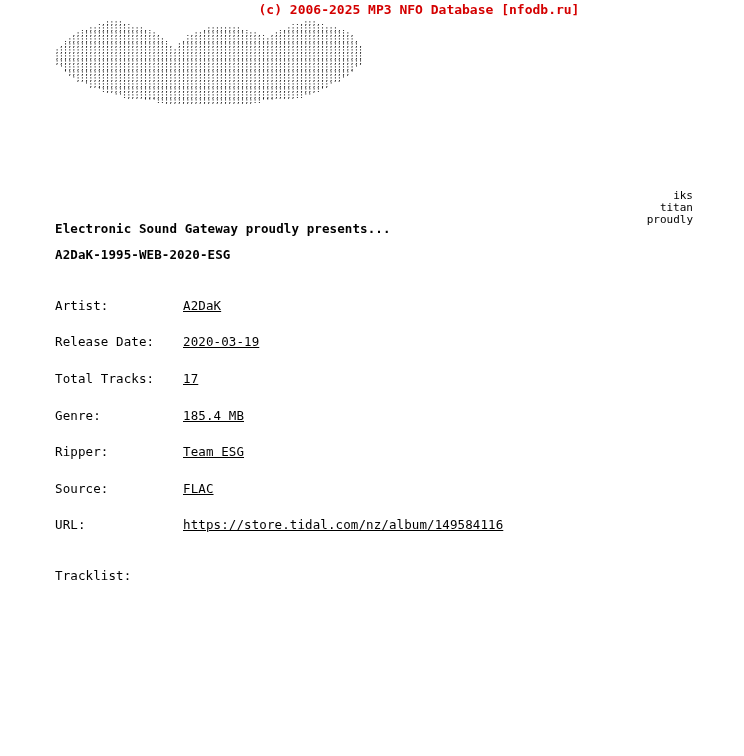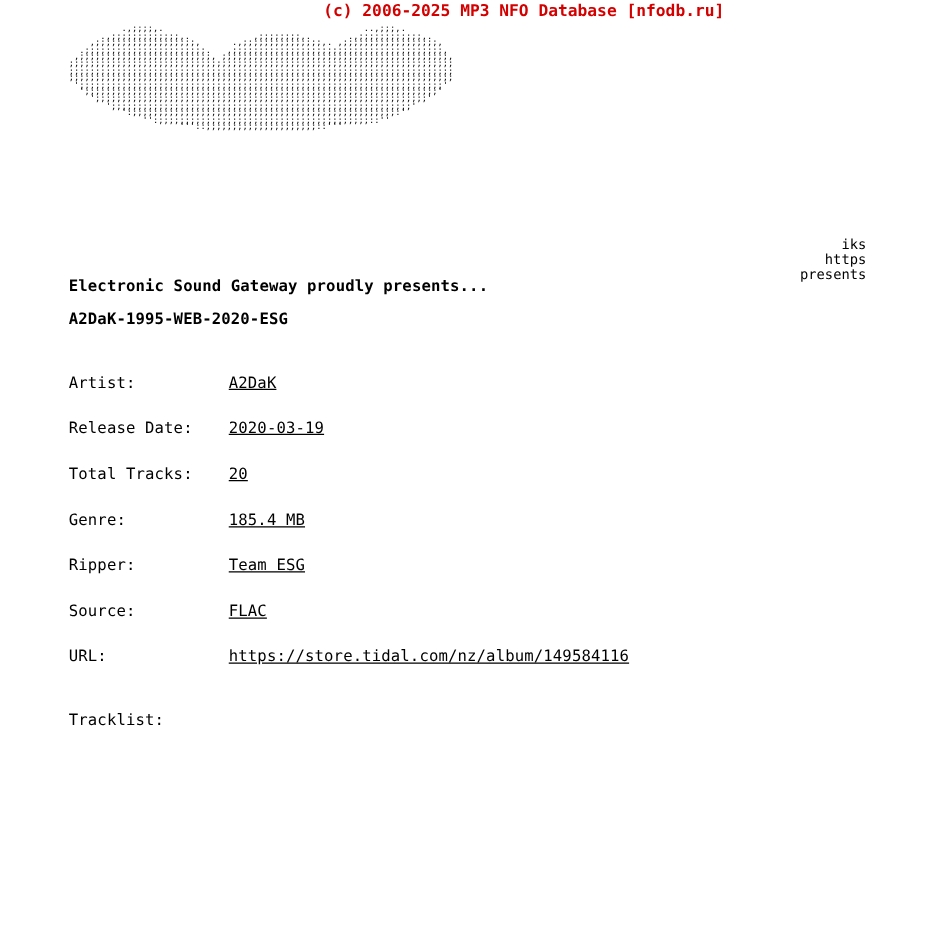--- a/index.html
+++ b/index.html
@@ -97,31 +97,31 @@
 ;;;;;;;;;;;;;;;;;;;;;;;;;;;;;;;;;;;;;;;;;;;;;;;;;;;;;;;;;;;;;;;;;;;;;;;;;
  ';;;;;;;;;;;;;;;;;;;;;;;;;;;;;;;;;;;;;;;;;;;;;;;;;;;;;;;;;;;;;;;;;;;;;'
   ';;;;;;;;;;;;;;;;;;;;;;;;;;;;;;;;;;;;;;;;;;;;;;;;;;;;;;;;;;;;;;;;;;;'
     ';;;;;;;;;;;;;;;;;;;;;;;;;;;;;;;;;;;;;;;;;;;;;;;;;;;;;;;;;;;;;;;'
        ';;;;;;;;;;;;;;;;;;;;;;;;;;;;;;;;;;;;;;;;;;;;;;;;;;;;;;;;;'
           ':;;;;;;;;;;;;;;;;;;;;;;;;;;;;;;;;;;;;;;;;;;;;;;;;;;:'
               '':;;;;;;;;;;;;;;;;;;;;;;;;;;;;;;;;;;;;;;;;::''
                      '''::;;;;;;;;;;;;;;;;;;;;;::'''</div>
 
   <div class="art-credit"><span>iks</span>
-<span>https</span>
-<span>presents</span></div>
+<span>titan</span>
+<span>proudly</span></div>
 
   <div class="body-text presents">Electronic Sound Gateway proudly presents...</div>
 
   <div class="body-text relname">A2DaK-1995-WEB-2020-ESG</div>
 
   <div class="body-text info-block">
     <span class="info-row"><span class="lbl">Artist:</span><span>A2DaK</span></span>
     <span class="info-row"><span class="lbl">Release Date:</span><span>2020-03-19</span></span>
-    <span class="info-row"><span class="lbl">Total Tracks:</span><span>20</span></span>
+    <span class="info-row"><span class="lbl">Total Tracks:</span><span>17</span></span>
     <span class="info-row"><span class="lbl">Genre:</span><span>185.4 MB</span></span>
     <span class="info-row"><span class="lbl">Ripper:</span><span>Team ESG</span></span>
     <span class="info-row"><span class="lbl">Source:</span><span>FLAC</span></span>
     <span class="info-row"><span class="lbl">URL:</span><span>https://store.tidal.com/nz/album/149584116</span></span>
   </div>
 
   <div class="body-text tracklist-title">Tracklist:</div>
 
   <div class="body-text" style="margin-top:12px;">
     

